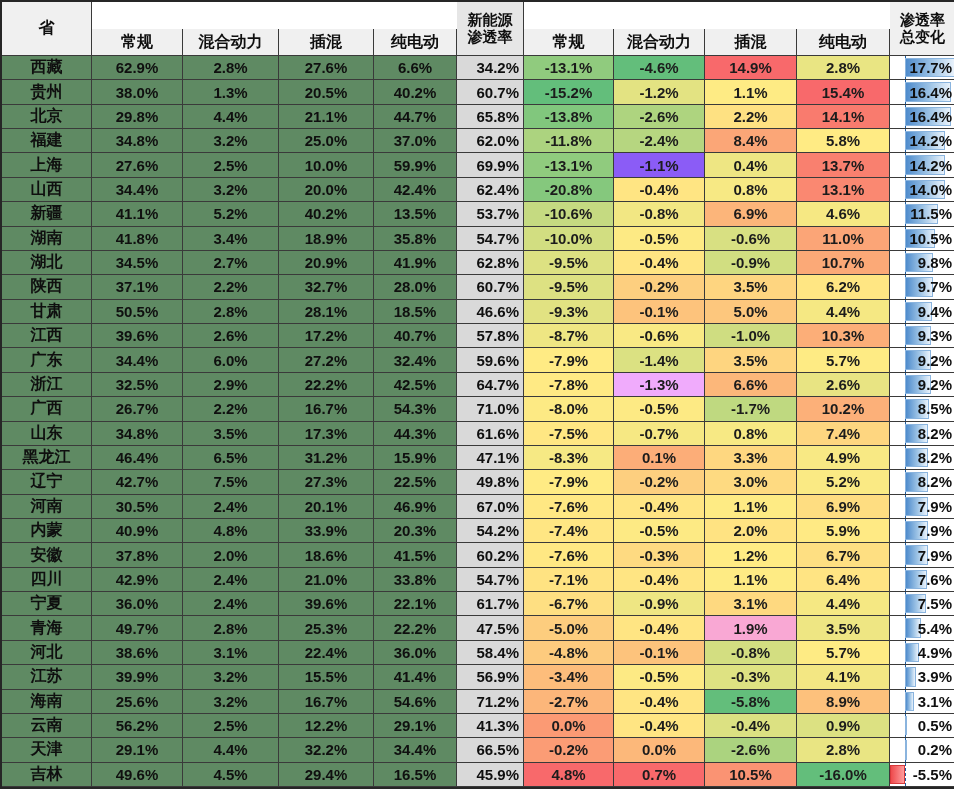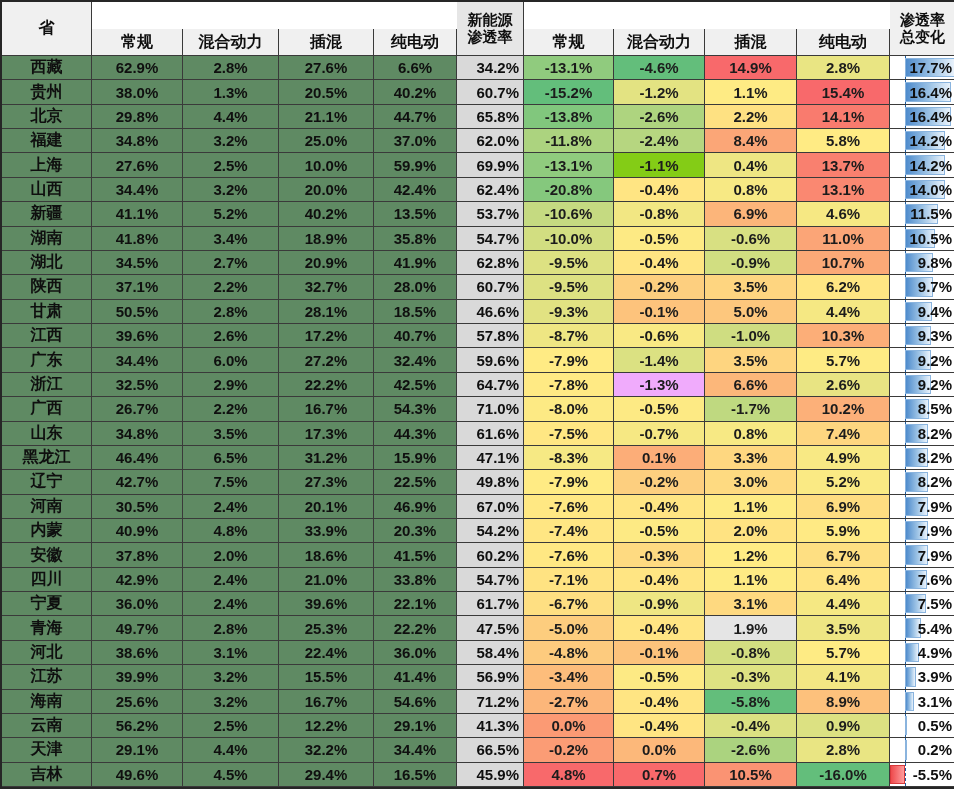--- a/index.html
+++ b/index.html
@@ -123,21 +123,21 @@
       <div class="bar pos" style="left: 23.7069%; width: 61.2069%;"></div>
       <span class="val">14.2%</span>
     </div>
     <div class="cell green prov" style="grid-area: 7 / 1;">上海</div>
     <div class="cell green" style="grid-area: 7 / 2;">27.6%</div>
     <div class="cell green" style="grid-area: 7 / 3;">2.5%</div>
     <div class="cell green" style="grid-area: 7 / 4;">10.0%</div>
     <div class="cell green" style="grid-area: 7 / 5;">59.9%</div>
     <div class="cell gray" style="grid-area: 7 / 6;">69.9%</div>
     <div class="cell chg" style="grid-area: 7 / 7; background: rgb(144, 203, 126);">-13.1%</div>
-    <div class="cell chg" style="grid-area: 7 / 8; background: #84cc16;">-1.1%</div>
+    <div class="cell chg" style="grid-area: 7 / 8; background: #8b5cf6;">-1.1%</div>
     <div class="cell chg" style="grid-area: 7 / 9; background: rgb(238, 230, 131);">0.4%</div>
     <div class="cell chg" style="grid-area: 7 / 10; background: rgb(249, 128, 111);">13.7%</div>
     <div class="cell tot" style="grid-area: 7 / 11;">
       <div class="axis" style="left: 23.7069%;"></div>
       <div class="bar pos" style="left: 23.7069%; width: 61.2069%;"></div>
       <span class="val">14.2%</span>
     </div>
     <div class="cell green prov" style="grid-area: 8 / 1;">山西</div>
     <div class="cell green" style="grid-area: 8 / 2;">34.4%</div>
     <div class="cell green" style="grid-area: 8 / 3;">3.2%</div>
@@ -409,21 +409,21 @@
       <span class="val">7.5%</span>
     </div>
     <div class="cell green prov" style="grid-area: 26 / 1;">青海</div>
     <div class="cell green" style="grid-area: 26 / 2;">49.7%</div>
     <div class="cell green" style="grid-area: 26 / 3;">2.8%</div>
     <div class="cell green" style="grid-area: 26 / 4;">25.3%</div>
     <div class="cell green" style="grid-area: 26 / 5;">22.2%</div>
     <div class="cell gray" style="grid-area: 26 / 6;">47.5%</div>
     <div class="cell chg" style="grid-area: 26 / 7; background: rgb(253, 205, 126);">-5.0%</div>
     <div class="cell chg" style="grid-area: 26 / 8; background: rgb(255, 229, 131);">-0.4%</div>
-    <div class="cell chg" style="grid-area: 26 / 9; background: #e5e5e5;">1.9%</div>
+    <div class="cell chg" style="grid-area: 26 / 9; background: #f9a8d4;">1.9%</div>
     <div class="cell chg" style="grid-area: 26 / 10; background: rgb(238, 230, 131);">3.5%</div>
     <div class="cell tot" style="grid-area: 26 / 11;">
       <div class="axis" style="left: 23.7069%;"></div>
       <div class="bar pos" style="left: 23.7069%; width: 23.2759%;"></div>
       <span class="val">5.4%</span>
     </div>
     <div class="cell green prov" style="grid-area: 27 / 1;">河北</div>
     <div class="cell green" style="grid-area: 27 / 2;">38.6%</div>
     <div class="cell green" style="grid-area: 27 / 3;">3.1%</div>
     <div class="cell green" style="grid-area: 27 / 4;">22.4%</div>

